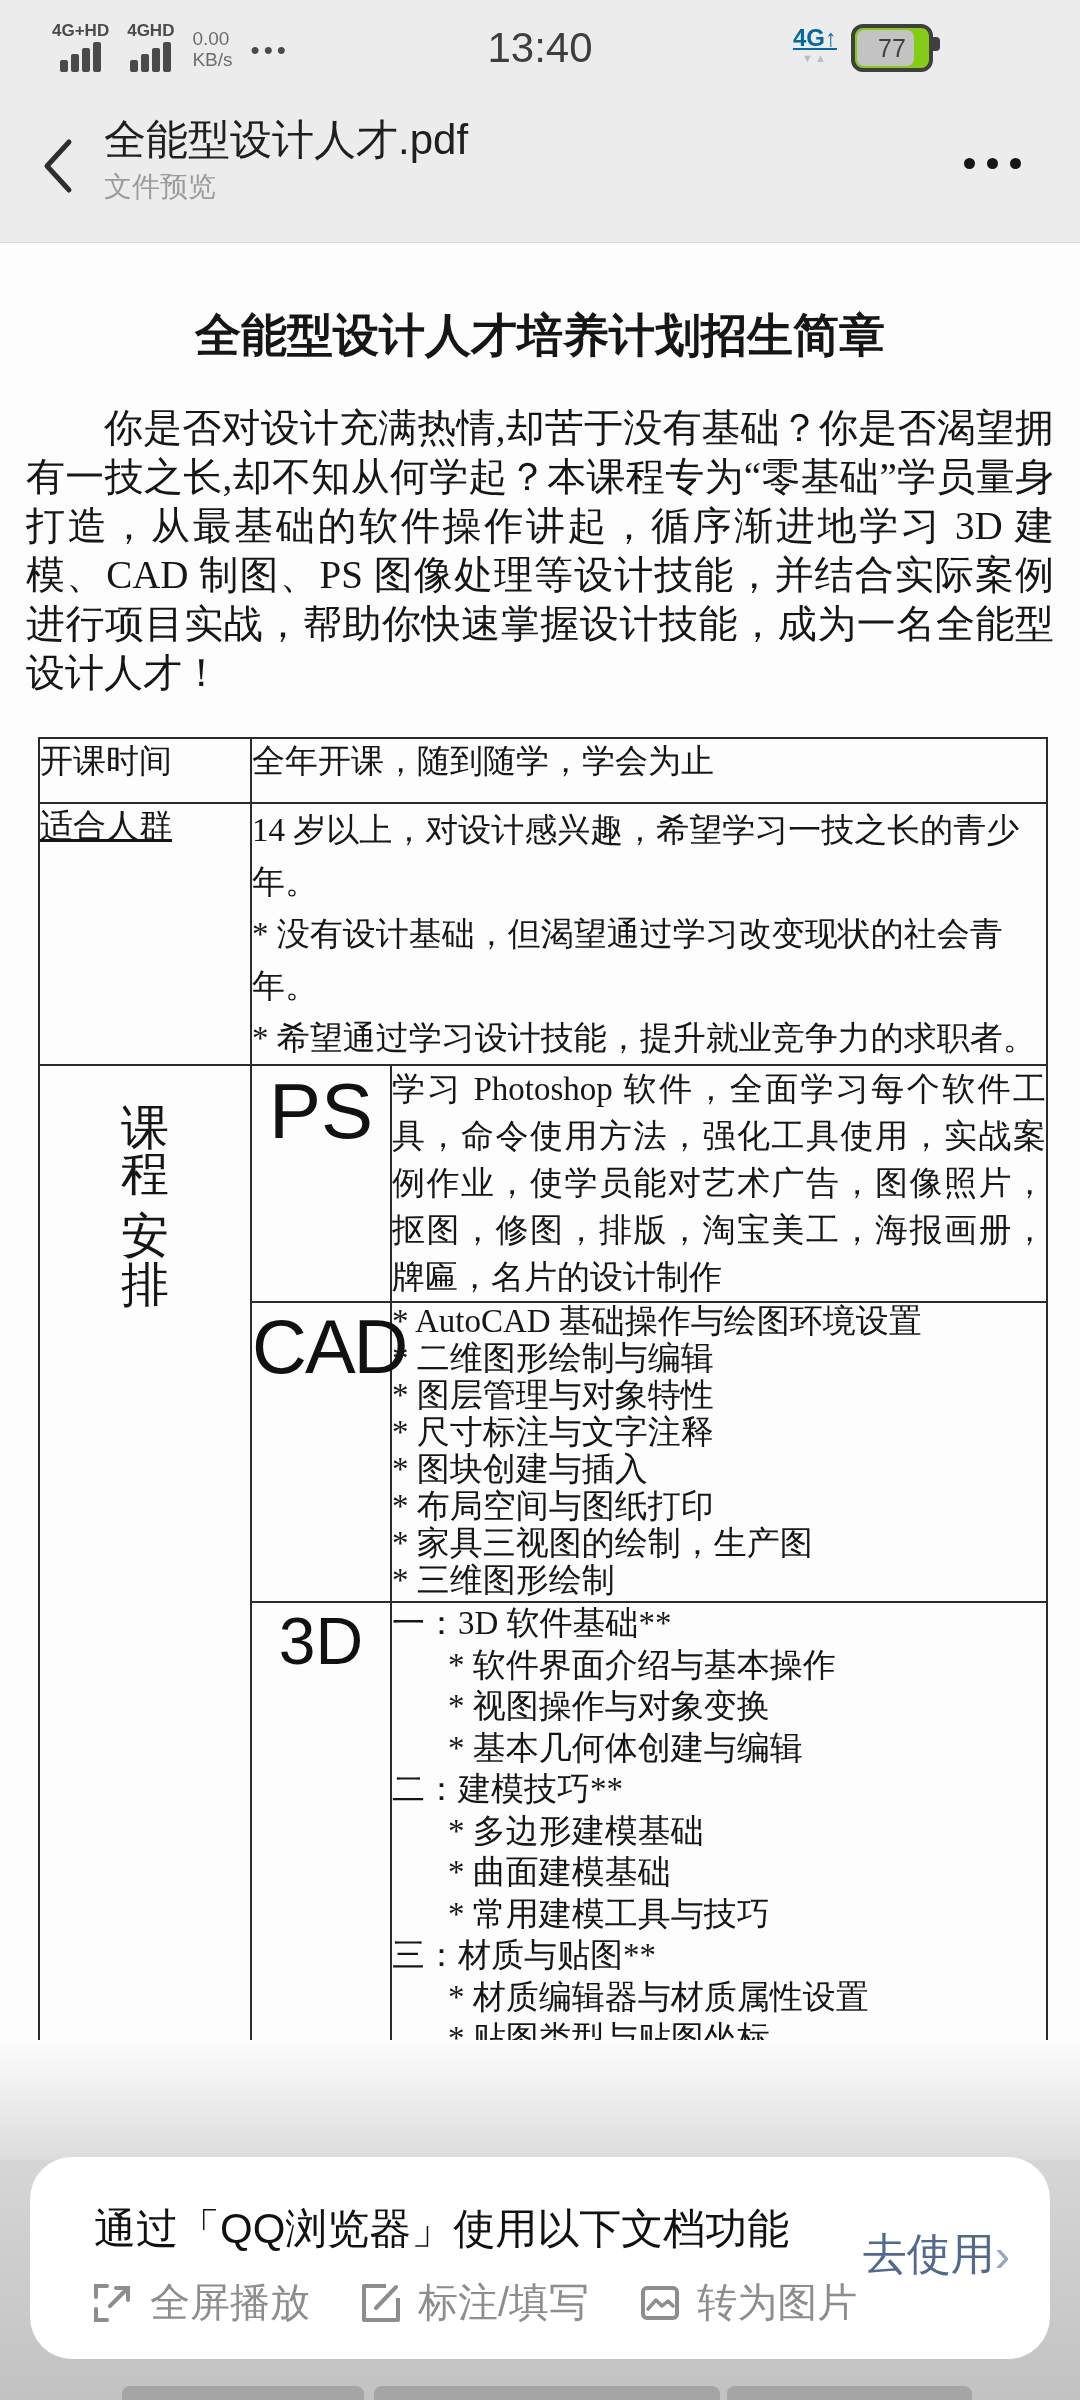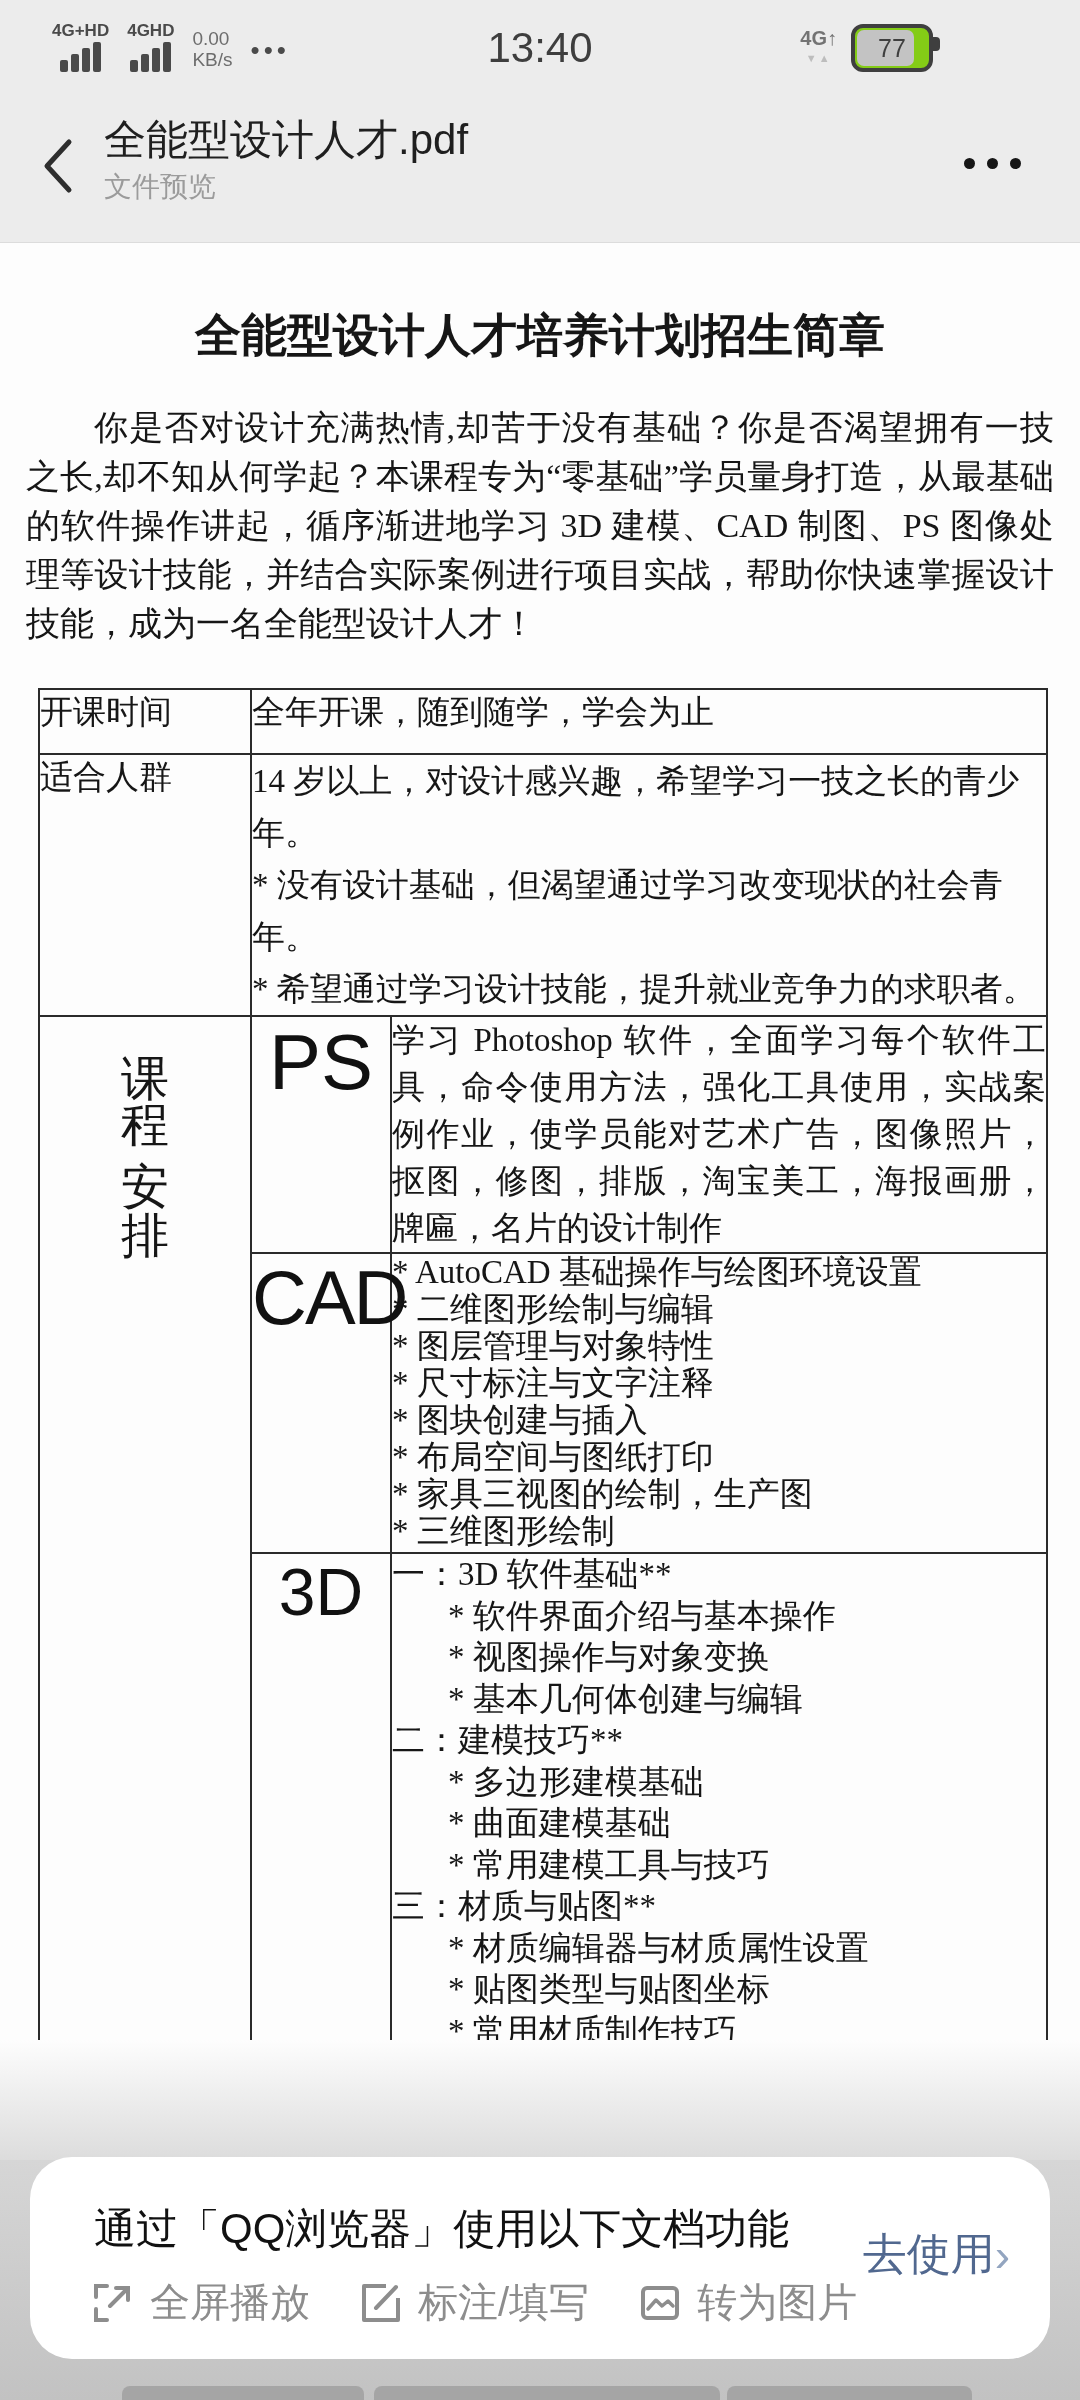--- a/index.html
+++ b/index.html
@@ -18,46 +18,46 @@
   .sig-bars i{display:block;width:8px;background:#4a4a4a;border-radius:2px;}
   .sig-bars i:nth-child(1){height:12px;}
   .sig-bars i:nth-child(2){height:18px;}
   .sig-bars i:nth-child(3){height:24px;}
   .sig-bars i:nth-child(4){height:30px;}
   .speed{display:flex;flex-direction:column;align-items:flex-start;color:#6d6d6d;font-size:19px;line-height:21px;margin-bottom:2px;}
   .sb-dots{color:#4a4a4a;font-size:26px;letter-spacing:4px;margin-bottom:6px;}
   .sb-time{position:absolute;left:0;right:0;top:24px;text-align:center;font-size:42px;color:#3e3e3e;}
   .sb-right{position:absolute;right:147px;top:24px;display:flex;align-items:center;gap:14px;}
   .net-right{display:flex;flex-direction:column;align-items:center;line-height:20px;}
-  .net-right .nr-main{font-size:20px;font-weight:bold;color:#737373;}
+  .net-right .nr-main{font-size:24px;font-weight:bold;color:#0369a1;text-decoration:underline;}
   .net-right .nr-arrows{font-size:11px;color:#bdbdbd;letter-spacing:2px;}
   .battery{position:relative;width:74px;height:40px;border:4px solid #3f3f3f;border-radius:12px;background:#84cc16;}
   .battery .fill{position:absolute;left:2px;top:2px;bottom:2px;width:77%;background:#c3c3c3;border-radius:7px;}
   .battery .pct{position:absolute;inset:0;display:flex;align-items:center;justify-content:center;font-size:25px;color:#3f3f3f;}
   .battery .nub{position:absolute;right:-11px;top:9px;width:7px;height:14px;background:#3f3f3f;border-radius:0 4px 4px 0;}
   
   .app-header{position:absolute;top:95px;left:0;right:0;height:147px;background:#ececec;border-bottom:1px solid #dcdcdc;}
   .back-btn{position:absolute;left:30px;top:34px;width:56px;height:74px;display:flex;align-items:center;justify-content:center;cursor:pointer;}
   .hdr-text{position:absolute;left:104px;top:16px;}
   .hdr-title{font-size:42px;color:#1f1f1f;line-height:58px;}
   .hdr-sub{font-size:28px;color:#9b9b9b;line-height:36px;}
   .more-btn{position:absolute;right:48px;top:40px;width:80px;height:56px;display:flex;align-items:center;justify-content:center;gap:12px;cursor:pointer;}
   .more-btn i{width:11px;height:11px;border-radius:50%;background:#161616;}
   
   .doc{position:absolute;top:243px;left:0;right:0;height:1917px;background:#fdfdfd;color:#161616;}
   .doc-title{margin-top:62px;text-align:center;font-size:46px;font-weight:bold;font-family:"Liberation Sans","DejaVu Sans",sans-serif;}
   .doc-intro{
-    margin:36px 26px 0 26px;font-size:34px;line-height:49px;text-align:justify;text-indent:2em;
+    margin:36px 26px 0 26px;font-size:39px;line-height:49px;text-align:justify;text-indent:2em;
     font-family:"Liberation Serif","DejaVu Serif",serif;
   }
   table.sched{border-collapse:collapse;margin:40px 0 0 38px;width:1010px;table-layout:fixed;
     font-family:"Liberation Serif","DejaVu Serif",serif;font-size:33px;color:#161616;}
   table.sched td{border:2px solid #2b2b2b;vertical-align:top;padding:0;}
   td.lbl{padding:6px 14px;vertical-align:middle;}
-  td.lbl-top{padding:10px 14px;vertical-align:top;}
+  td.lbl-top{padding:10px 14px;vertical-align:top;text-decoration:underline;}
   td.val{padding:6px 16px;vertical-align:middle;}
   td.val-list{padding:12px 16px;vertical-align:top;}
   .tline{line-height:52px;}
   td.course-cell{vertical-align:middle;text-align:center;}
   .course-vertical{display:inline-block;writing-mode:vertical-rl;text-orientation:upright;
     font-size:48px;letter-spacing:52px;line-height:1;}
   td.course-name{vertical-align:middle;text-align:center;
     font-family:"Liberation Sans","DejaVu Sans",sans-serif;color:#111;}
   .cn-ps{font-size:78px;}
   .cn-cad{font-size:76px;letter-spacing:-2px;}

